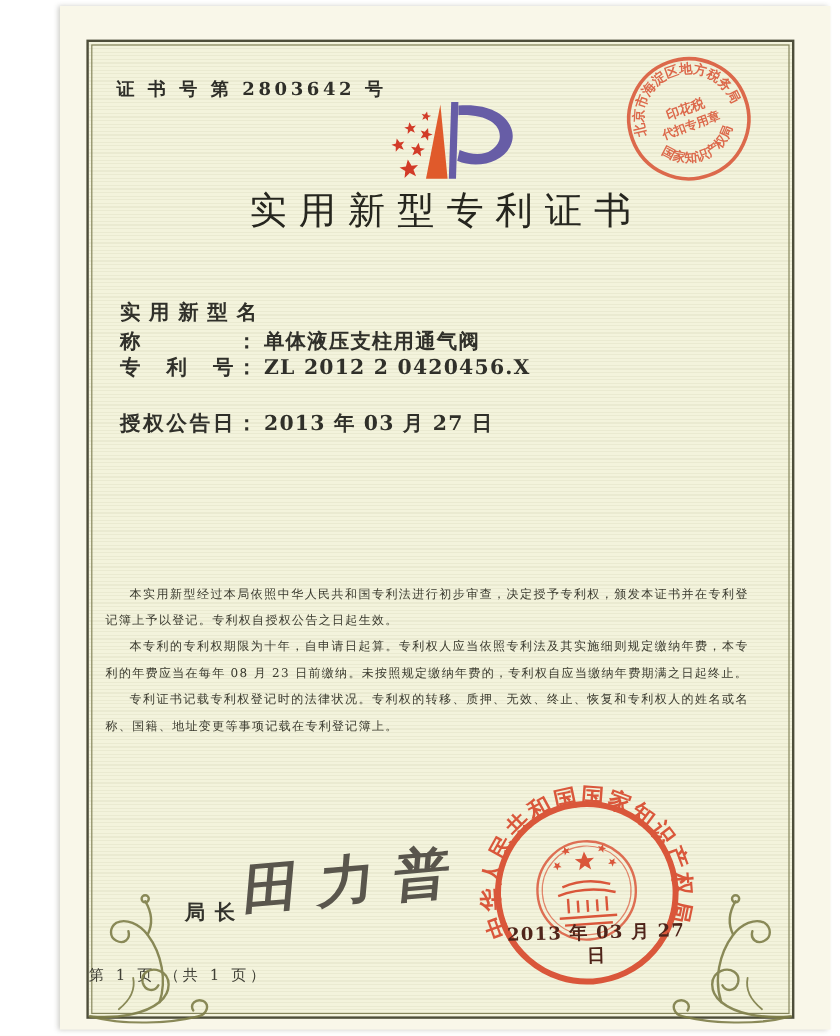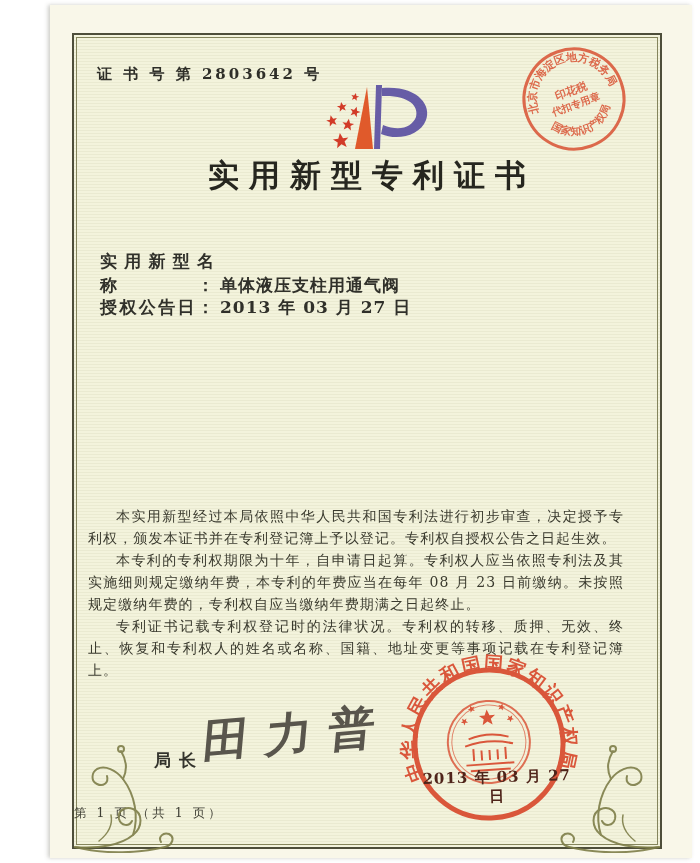--- a/index.html
+++ b/index.html
@@ -5,27 +5,27 @@
   html,body{margin:0;padding:0;width:700px;height:863px;background:#ffffff;overflow:hidden;
             font-family:"DejaVu Serif","Liberation Serif",serif;}
   .paper{position:absolute;left:50px;top:5px;width:642px;height:853px;background:#f9f7e9;
          box-shadow:-2px 0 4px rgba(60,60,40,.25);}
   .frame{position:absolute;left:22px;top:28px;width:558px;height:812px;
          border:2.5px solid #4e4e3a;
          background:repeating-linear-gradient(0deg,#f3f3dc 0px,#f3f3dc 2px,#eaead1 2px,#eaead1 3px);padding-left:28px;}
   .frame::before{content:"";position:absolute;inset:2px;border:1px solid #85855c;pointer-events:none;}
   .cert-no{position:absolute;left:23px;top:30px;font-size:15px;letter-spacing:3px;color:#2e2e28;font-weight:600;}
   .logo{position:absolute;left:50%;margin-left:-62px;top:50px;}
-  .title{position:absolute;left:0;right:0;top:120px;text-align:center;font-size:31px;font-weight:700;
+  .title{position:absolute;left:0;right:0;top:120px;text-align:center;font-size:31px;font-weight:400;
          letter-spacing:10px;padding-left:10px;color:#26261f;}
   .fields{position:absolute;left:26px;top:214px;right:18px;}
   .row{height:46px;font-size:17px;line-height:24px;color:#30302a;font-weight:600;}
   .lab{display:inline-block;width:114px;text-align:justify;text-align-last:justify;}
   .val{padding-left:6px;letter-spacing:1px;}
-  .bodytext{position:absolute;left:14px;top:470px;width:536px;font-size:14px;line-height:22px;
+  .bodytext{position:absolute;left:14px;top:450px;width:536px;font-size:10px;line-height:22px;
             letter-spacing:1.1px;color:#3a3a2e;text-align:justify;}
   .bodytext p{margin:0;text-indent:2em;}
   .sig-label{position:absolute;left:80px;top:714px;font-size:17px;letter-spacing:8px;color:#33332c;font-weight:600;}
   .sig-name{position:absolute;left:130px;top:668px;font-size:46px;letter-spacing:16px;color:#45413a;
             font-weight:600;opacity:.88;transform:skewX(-10deg) rotate(-5deg);}
   .seal-main{position:absolute;left:315px;top:609px;transform:rotate(-4deg);opacity:.92;}
   .seal-date{position:absolute;left:338px;top:733px;width:170px;font-size:15px;font-weight:700;
              letter-spacing:1px;color:#4f241a;transform:rotate(-1.5deg);text-align:center;}
   .seal-tax{position:absolute;left:445px;top:9px;transform:rotate(-20deg);opacity:.85;}
   .footer{position:absolute;left:0;right:0;top:770px;text-align:left;font-size:12.5px;
@@ -56,20 +56,21 @@
         <use href="#star" transform="translate(27,36) scale(0.58) rotate(-14)"></use>
         <use href="#star" transform="translate(43,40) scale(0.62) rotate(8)"></use>
         <use href="#star" transform="translate(36,56) scale(0.82) rotate(-8)"></use>
       </g>
     </svg>
 
     <div class="title">实用新型专利证书</div>
 
     <div class="fields">
       <div class="row"><span class="lab">实用新型名称：</span><span class="val">单体液压支柱用通气阀</span></div>
+      <div class="row"><span class="lab">专　利　号：</span><span class="val">ZL 2012 2 0420456.X</span></div>
       <div class="row"><span class="lab">授权公告日：</span><span class="val">2013 年 03 月 27 日</span></div>
     </div>
 
     <div class="bodytext">
       <p>本实用新型经过本局依照中华人民共和国专利法进行初步审查，决定授予专利权，颁发本证书并在专利登记簿上予以登记。专利权自授权公告之日起生效。</p>
       <p>本专利的专利权期限为十年，自申请日起算。专利权人应当依照专利法及其实施细则规定缴纳年费，本专利的年费应当在每年 08 月 23 日前缴纳。未按照规定缴纳年费的，专利权自应当缴纳年费期满之日起终止。</p>
       <p>专利证书记载专利权登记时的法律状况。专利权的转移、质押、无效、终止、恢复和专利权人的姓名或名称、国籍、地址变更等事项记载在专利登记簿上。</p>
     </div>
 
     <div class="sig-label">局长</div>

